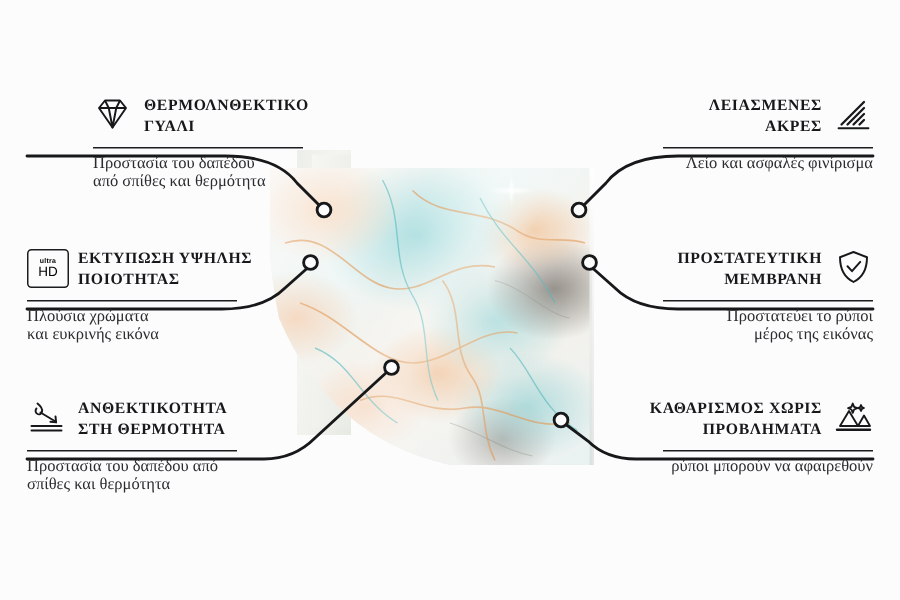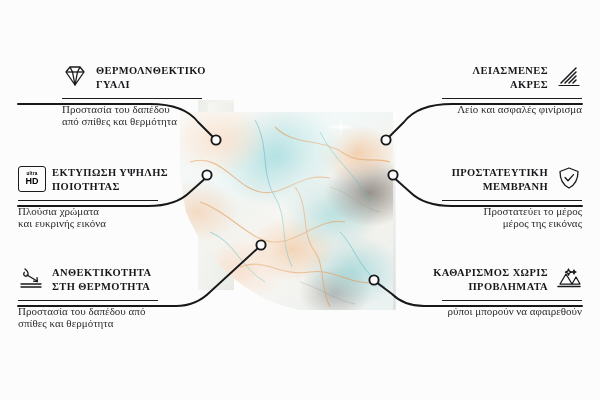--- a/index.html
+++ b/index.html
@@ -87,21 +87,21 @@
 
   #f-tl .rule,#f-ml .rule,#f-bl .rule{width:140px;}
   #f-tr .rule,#f-mr .rule,#f-br .rule{width:140px;margin-left:50px;}
 
   .hdbox{
     width:26px;height:24px;border:1.4px solid #1b1c1e;border-radius:3px;
     display:flex;flex-direction:column;align-items:center;justify-content:center;
     line-height:1;
   }
   .hdbox .u{font-size:4.6px;font-weight:700;letter-spacing:.2px;font-family:"Liberation Sans",sans-serif;}
-  .hdbox .h{font-size:9px;font-weight:700;font-family:"Liberation Sans",sans-serif;margin-top:.5px;}
+  .hdbox .h{font-size:9px;font-weight:400;font-family:"Liberation Sans",sans-serif;margin-top:.5px;}
 
   svg{display:block;overflow:visible;}
   .conn{position:absolute;left:0;top:0;width:600px;height:400px;pointer-events:none;}
 </style>
 </head>
 <body>
 
 <div id="stage">
 
   <div class="panel-back"></div>
@@ -248,21 +248,21 @@
           <path d="M9,11.5 L12,14.8 L17.5,8.6"></path>
             </g>
           </svg>
       </span>
       <div>
         <div class="title">ΠΡΟΣΤΑΤΕΥΤΙΚΗ</div>
         <div class="title">ΜΕΜΒΡΑΝΗ</div>
       </div>
     </div>
     <div class="rule"></div>
-    <div class="desc">Προστατεύει το μέρος</div>
+    <div class="desc">Προστατεύει το ρύποι</div>
     <div class="desc">μέρος της εικόνας</div>
   </div>
 
   <div class="feat right" id="f-br">
     <div class="row">
       <span class="ico">
         <svg viewBox="0 0 26 24">
             <g fill="none" stroke="#17181a" stroke-width="1.25" stroke-linecap="round" stroke-linejoin="round">
           <path d="M4,18 L10,8 L16,18 Z"></path>
           <path d="M16,18 L20,11 L24,18 Z"></path>

